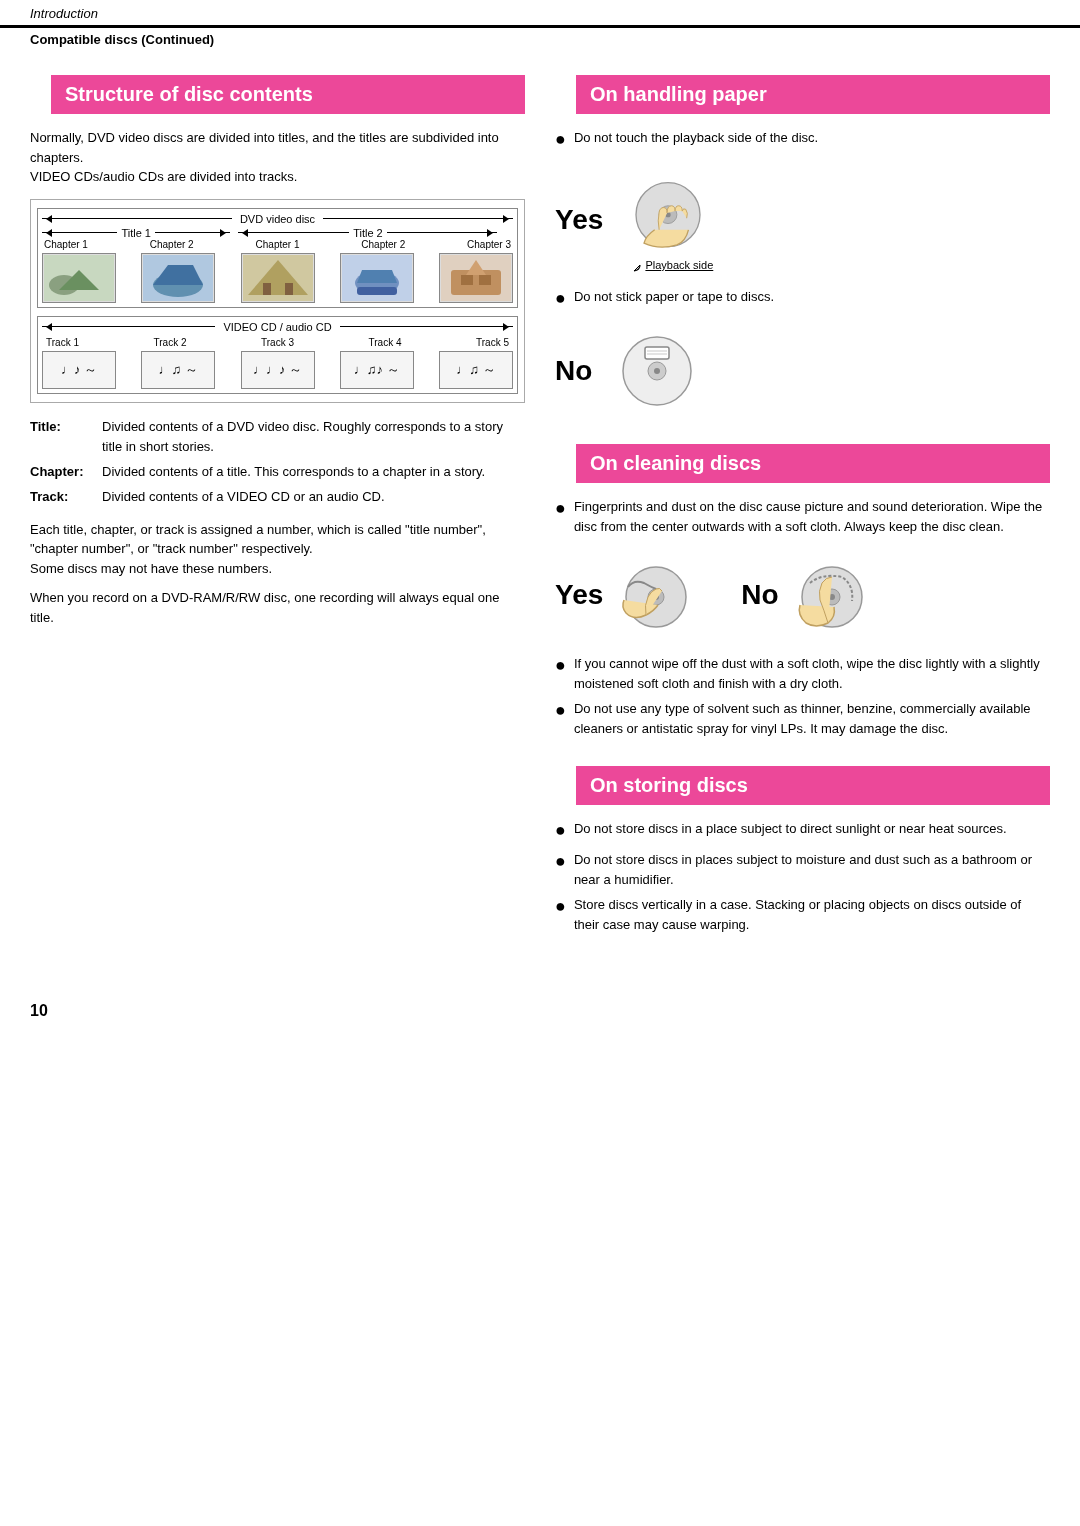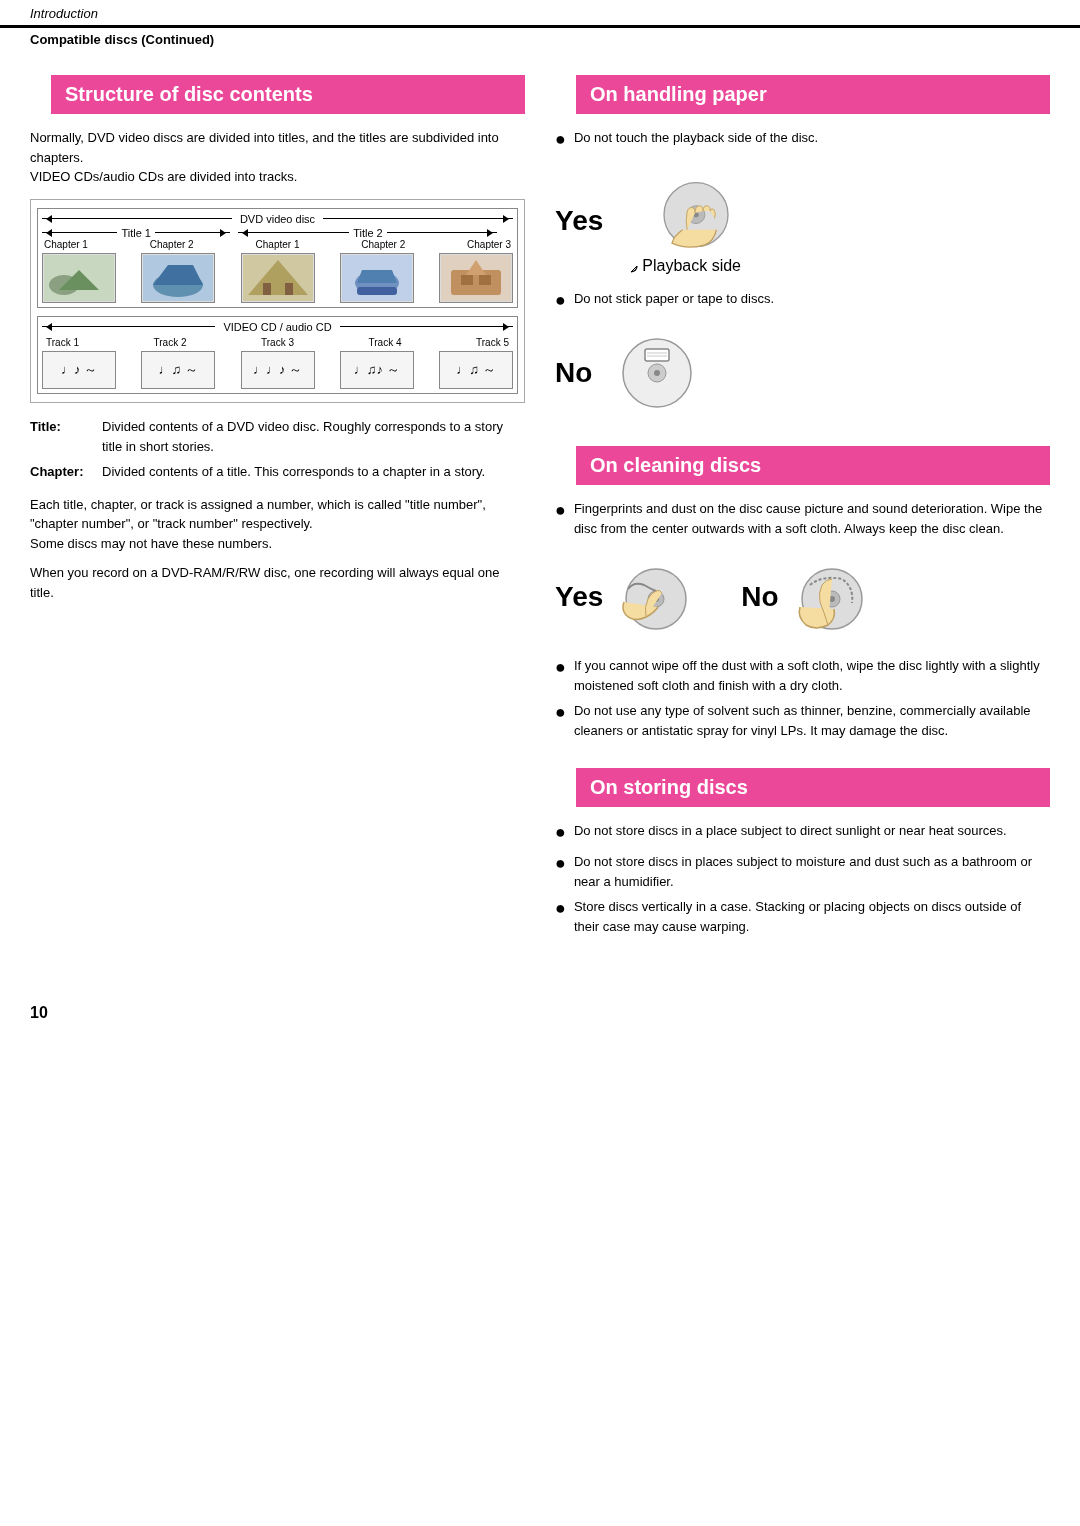--- a/index.html
+++ b/index.html
@@ -360,20 +360,24 @@
 
       <div class="definitions">
         <div class="def-row">
           <span class="def-term"><strong>Title</strong>:</span>
           <span class="def-desc">Divided contents of a DVD video disc. Roughly corresponds to a story title in short stories.</span>
         </div>
         <div class="def-row">
           <span class="def-term"><strong>Chapter</strong>:</span>
           <span class="def-desc">Divided contents of a title. This corresponds to a chapter in a story.</span>
         </div>
+        <div class="def-row">
+          <span class="def-term"><strong>Track</strong>:</span>
+          <span class="def-desc">Divided contents of a VIDEO CD or an audio CD.</span>
+        </div>
       </div>
 
       <div class="body-text">
         Each title, chapter, or track is assigned a number, which is called "title number", "chapter number", or "track number" respectively.<br>
         Some discs may not have these numbers.
       </div>
       <div class="body-text">
         When you record on a DVD-RAM/R/RW disc, one recording will always equal one title.
       </div>
     </div>
@@ -405,21 +409,21 @@
               <path d="M44,46 Q44,38 49,38 Q53,38 53,44" fill="#f5dca0" stroke="#c0a060" stroke-width="1"></path>
               <path d="M53,44 Q53,38 57,38 Q61,38 61,44" fill="#f5dca0" stroke="#c0a060" stroke-width="1"></path>
               <path d="M61,44 Q62,40 65,42 Q68,46 66,52" fill="#f5dca0" stroke="#c0a060" stroke-width="1"></path>
             </svg>
           </div>
           <div style="display:flex;align-items:center;">
             <svg width="16" height="16" viewBox="0 0 16 16" style="margin-right:3px;">
                 <path d="M14,8 Q14,13 8,14" stroke="#000" stroke-width="1.2" fill="none" marker-end="url(#arrow)"></path>
                 <line x1="14" y1="8" x2="8" y2="14" stroke="#000" stroke-width="1"></line>
               </svg>
-            <span style="font-size:16px;">Playback side</span>
+            <span style="font-size:11px;text-decoration:underline;">Playback side</span>
           </div>
         </div>
       </div>
 
       <ul class="bullet-list" style="margin-top:8px;">
         <li>
           <span class="bullet-dot">●</span>
           <span>Do not stick paper or tape to discs.</span>
         </li>
       </ul>

